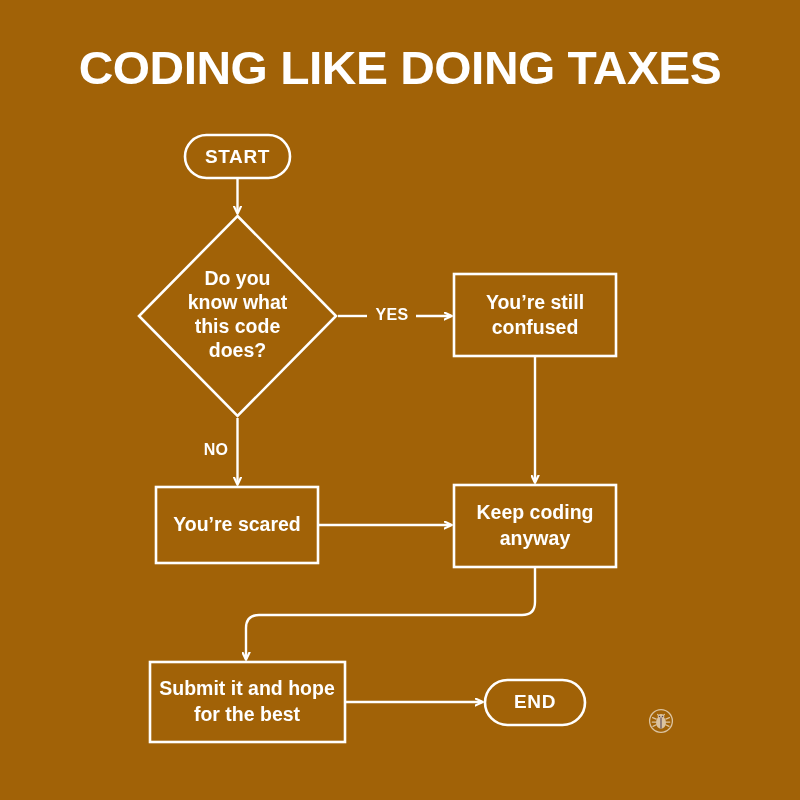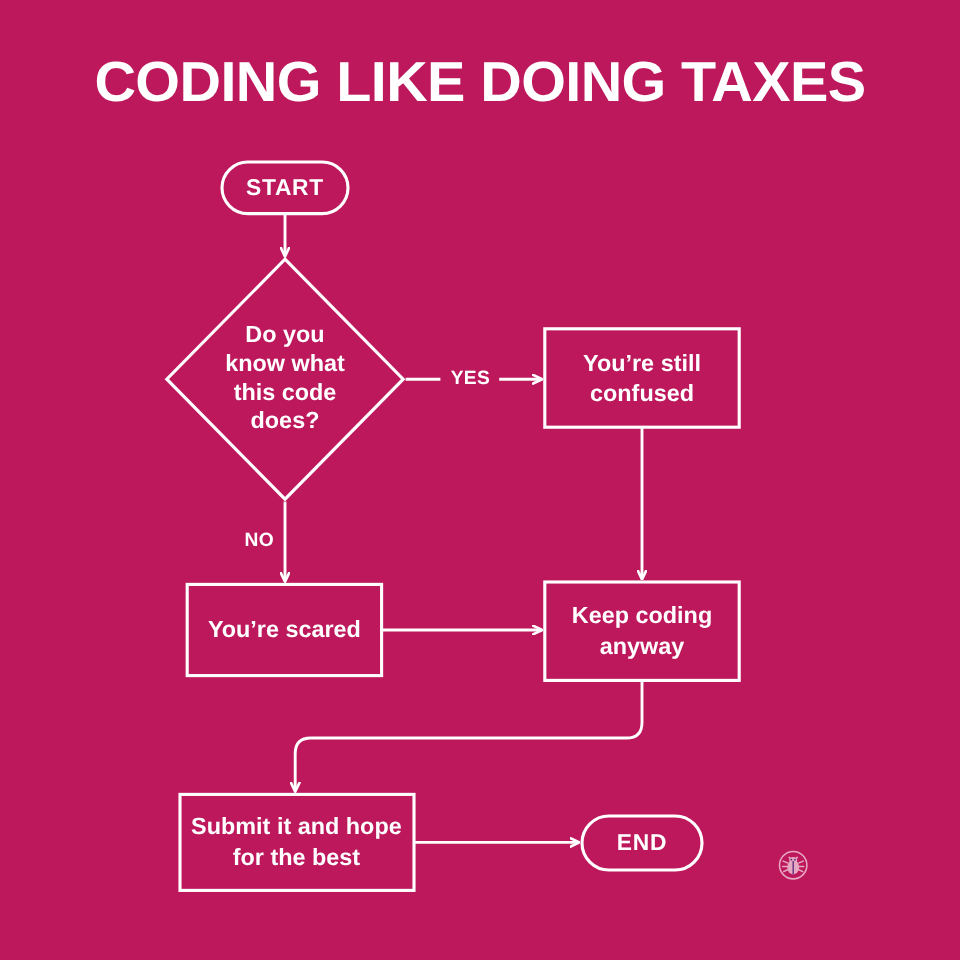--- a/index.html
+++ b/index.html
@@ -10,21 +10,21 @@
     width: 800px;
     height: 800px;
     background: #23338c;
     font-family: "Liberation Sans", sans-serif;
     overflow: hidden;
   }
   #poster {
     position: relative;
     width: 800px;
     height: 800px;
-    background: #be185d;
+    background: #a16207;
   }
   #title {
     position: absolute;
     top: 40px;
     left: 0;
     width: 800px;
     text-align: center;
     color: #ffffff;
     font-family: "Liberation Sans", sans-serif;
     font-size: 47px;

